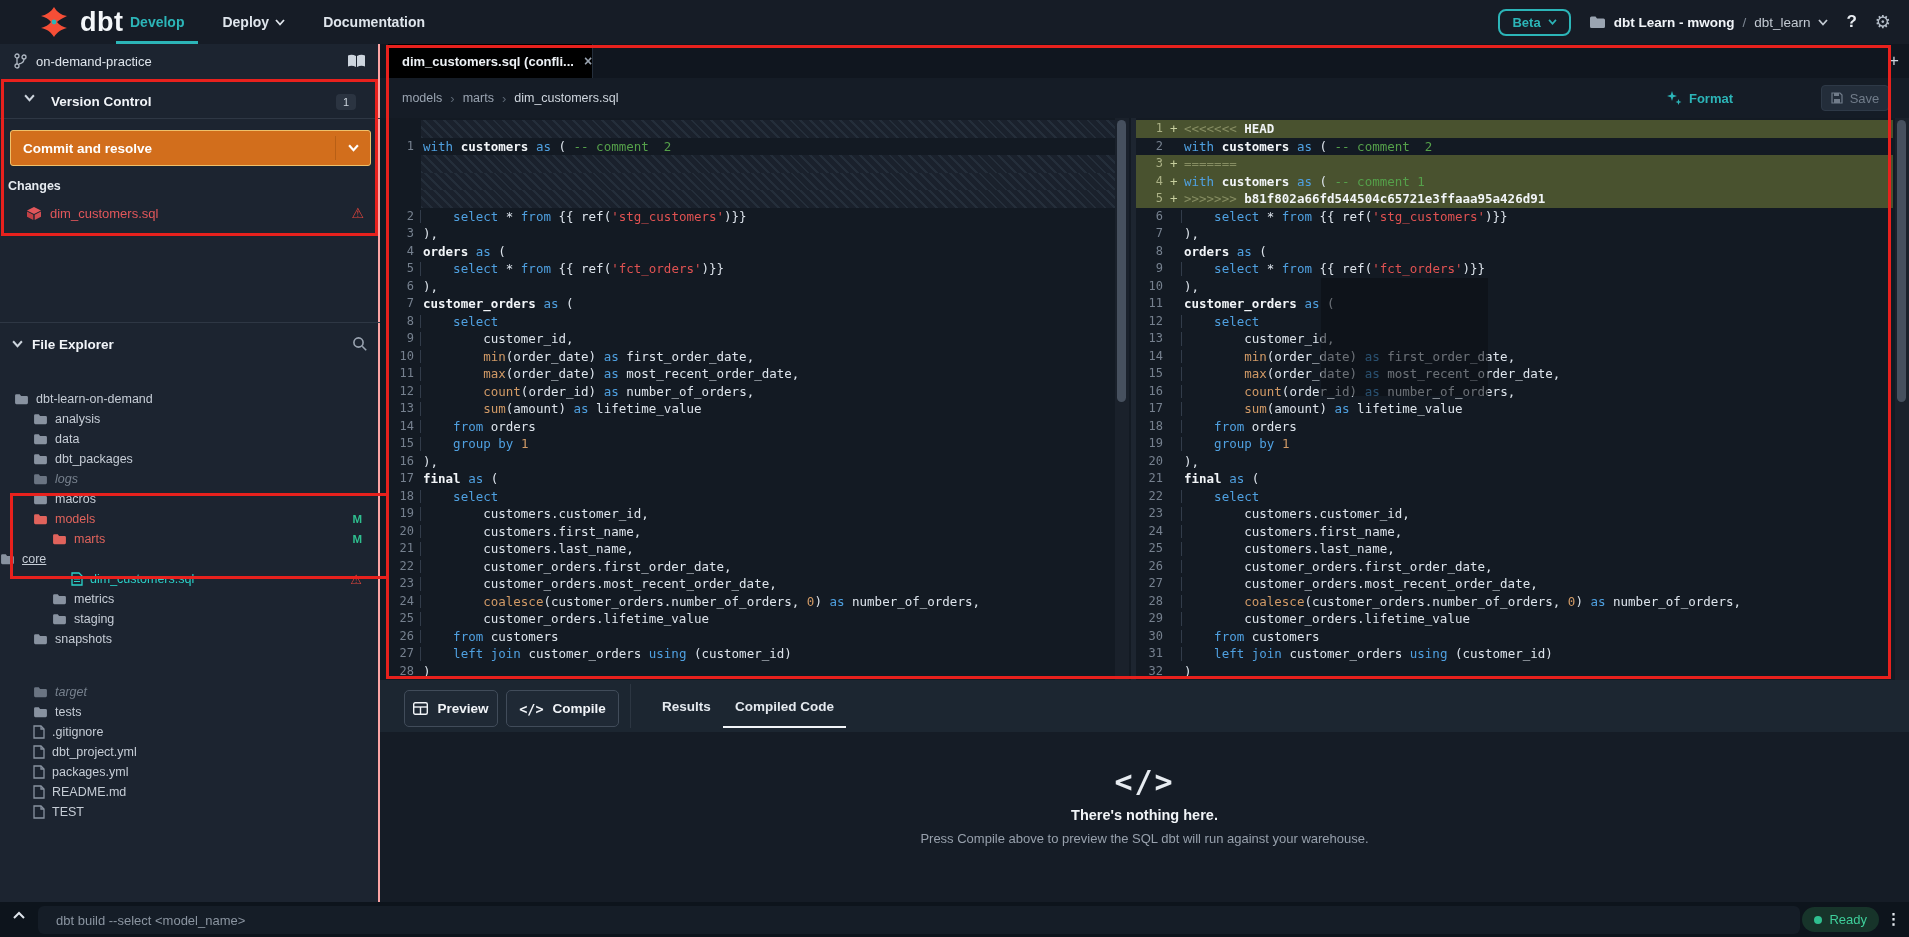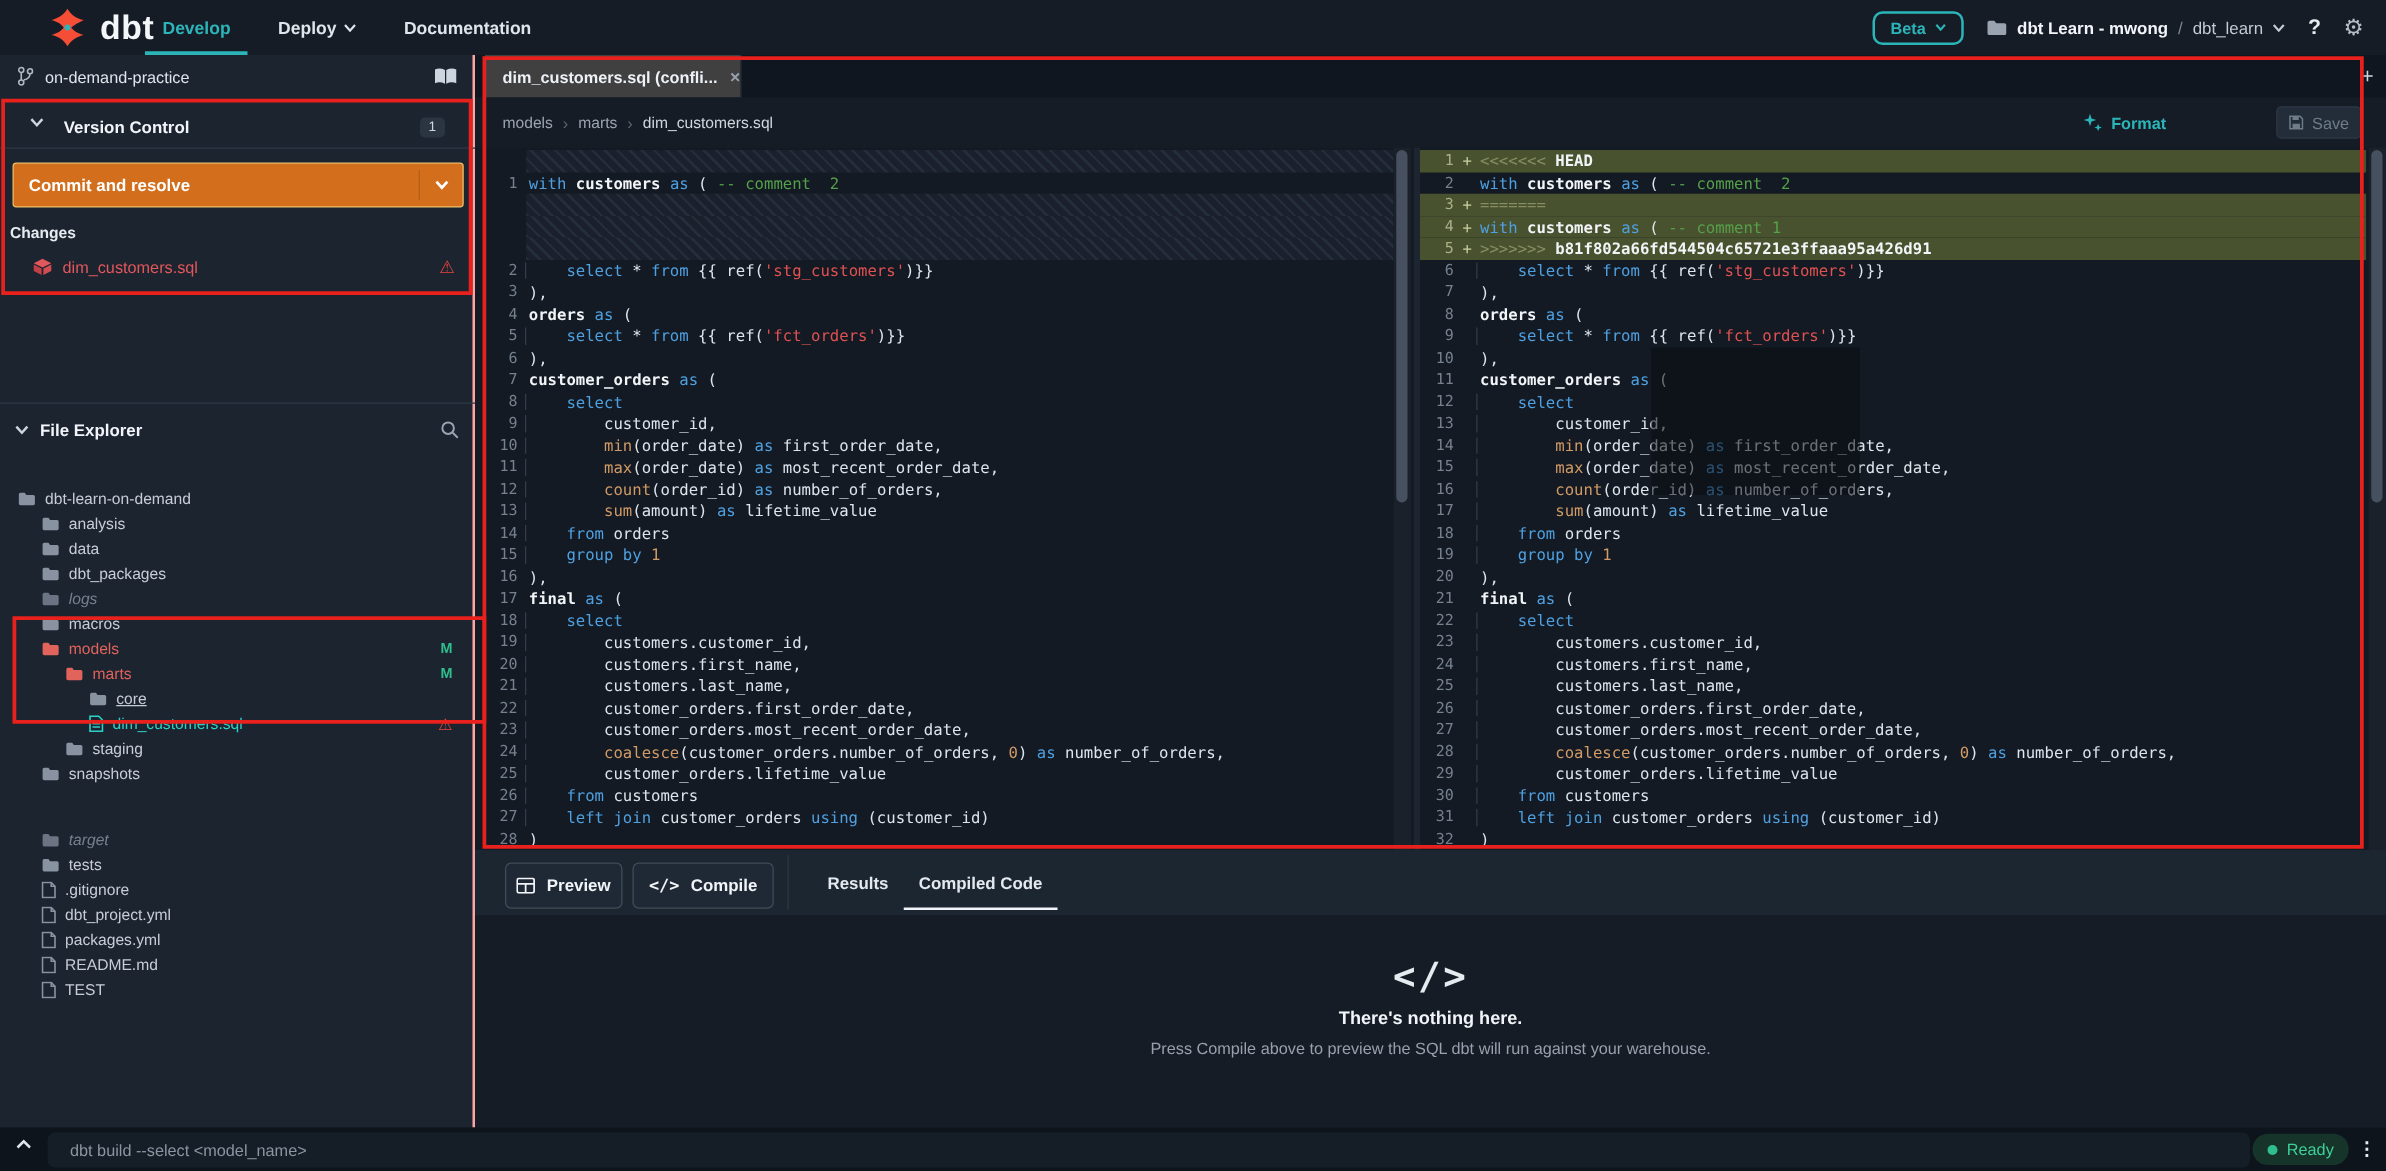--- a/index.html
+++ b/index.html
@@ -48,21 +48,21 @@
   .trow { height:20px; display:flex; align-items:center; gap:7px; font-size:12.5px; color:#c6cdd6; }
   .trow .lbl { flex:1; white-space:nowrap; }
   .trow.dim .lbl { color:#76808d; font-style:italic; }
   .trow.mod .lbl { color:#e0635c; }
   .trow.activef .lbl { color:#2ad1c8; }
   .mbadge { color:#2fbf8f; font-weight:bold; font-size:11.5px; margin-right:18px; }
   .twarn { color:#e8453c; font-size:13px; margin-right:18px; }
 
   
   .tabbar { position:absolute; left:380px; top:44px; width:1529px; height:34px; background:#10161f; }
-  .tab { position:absolute; left:8px; top:0; width:205px; height:34px; background:#404040; border-right:1px solid #242e3b; display:flex; align-items:center; padding:0 10px 0 14px; gap:10px; }
+  .tab { position:absolute; left:8px; top:0; width:205px; height:34px; background:#000000; border-right:1px solid #242e3b; display:flex; align-items:center; padding:0 10px 0 14px; gap:10px; }
   .tab-title { color:#eef2f6; font-size:13px; font-weight:bold; white-space:nowrap; }
   .tab-close { color:#98a2ae; font-size:14px; font-weight:bold; }
   .tab-plus { position:absolute; right:10px; top:7px; color:#cdd5de; font-size:17px; }
   .crumbrow { position:absolute; left:380px; top:78px; width:1529px; height:40px; background:#151c26; }
   .crumbs { position:absolute; left:22px; top:0; height:40px; display:flex; align-items:center; gap:8px; font-size:12.5px; color:#9aa4b1; }
   .crumbs .sep { color:#5b6673; font-size:13px; }
   .crumbs .last { color:#cfd6de; }
   .fmt { position:absolute; right:176px; top:0; height:40px; display:flex; align-items:center; gap:7px; color:#2cb5b8; font-size:13px; font-weight:bold; }
   .savebtn { position:absolute; right:20px; top:7px; width:68px; height:26px; background:#232d3a; border:1px solid #2e3947; border-radius:4px; display:flex; align-items:center; justify-content:center; gap:7px; color:#717c8a; font-size:13px; }
 
@@ -269,33 +269,39 @@
           <span class="lbl">models</span>
           <span class="mbadge">M</span>
         </div>
         <div class="trow mod" style="padding-left: 52px;">
           <svg width="15" height="12" viewBox="0 0 17 14">
             <path d="M1 3 q0-1.5 1.5-1.5 h4 l1.5 2 h6.5 q1.5 0 1.5 1.5 v6.5 q0 1.5-1.5 1.5 h-12 q-1.5 0-1.5-1.5 Z" fill="#e0635c"></path>
           </svg>
           <span class="lbl">marts</span>
           <span class="mbadge">M</span>
         </div>
-        <div class="trow" style="padding-left: 71px; text-decoration: underline;">
+        <div class="trow" style=" text-decoration: underline;">
           <svg width="15" height="12" viewBox="0 0 17 14">
             <path d="M1 3 q0-1.5 1.5-1.5 h4 l1.5 2 h6.5 q1.5 0 1.5 1.5 v6.5 q0 1.5-1.5 1.5 h-12 q-1.5 0-1.5-1.5 Z" fill="#8892a0"></path>
           </svg>
           <span class="lbl">core</span>
         </div>
         <div class="trow activef" style="padding-left: 71px;">
           <svg width="12" height="14" viewBox="0 0 12 14">
             <path d="M1 1 h7 l3 3 v9 h-10 Z" fill="none" stroke="#2ad1c8" stroke-width="1.3"></path>
             <path d="M3 7 h6 M3 9.5 h6" stroke="#2ad1c8" stroke-width="1.2"></path>
           </svg>
           <span class="lbl">dim_customers.sql</span>
           <span class="twarn">⚠</span>
+        </div>
+        <div class="trow" style="padding-left: 52px;">
+          <svg width="15" height="12" viewBox="0 0 17 14">
+            <path d="M1 3 q0-1.5 1.5-1.5 h4 l1.5 2 h6.5 q1.5 0 1.5 1.5 v6.5 q0 1.5-1.5 1.5 h-12 q-1.5 0-1.5-1.5 Z" fill="#8892a0"></path>
+          </svg>
+          <span class="lbl">metrics</span>
         </div>
         <div class="trow" style="padding-left: 52px;">
           <svg width="15" height="12" viewBox="0 0 17 14">
             <path d="M1 3 q0-1.5 1.5-1.5 h4 l1.5 2 h6.5 q1.5 0 1.5 1.5 v6.5 q0 1.5-1.5 1.5 h-12 q-1.5 0-1.5-1.5 Z" fill="#8892a0"></path>
           </svg>
           <span class="lbl">staging</span>
         </div>
         <div class="trow" style="padding-left: 33px;">
           <svg width="15" height="12" viewBox="0 0 17 14">
             <path d="M1 3 q0-1.5 1.5-1.5 h4 l1.5 2 h6.5 q1.5 0 1.5 1.5 v6.5 q0 1.5-1.5 1.5 h-12 q-1.5 0-1.5-1.5 Z" fill="#8892a0"></path>

